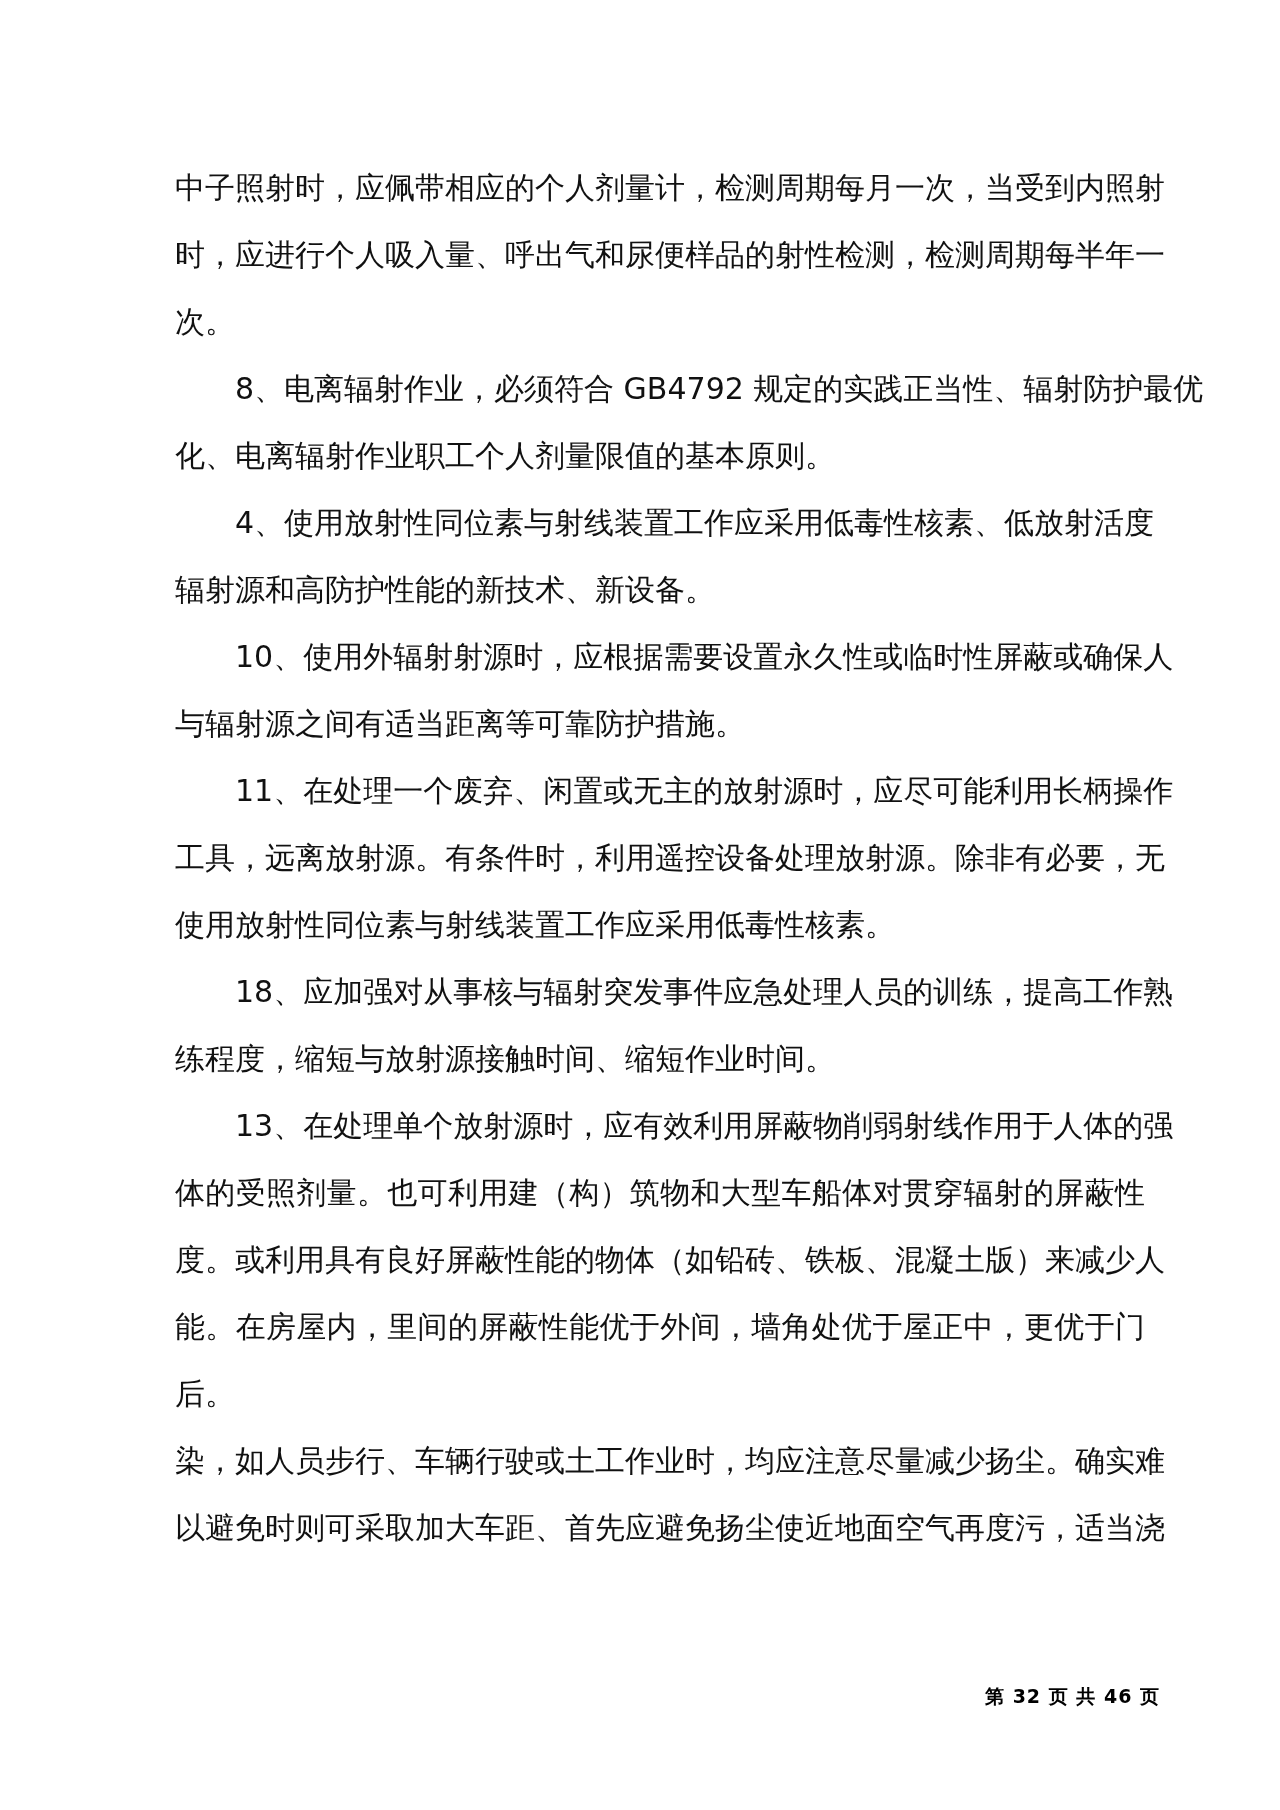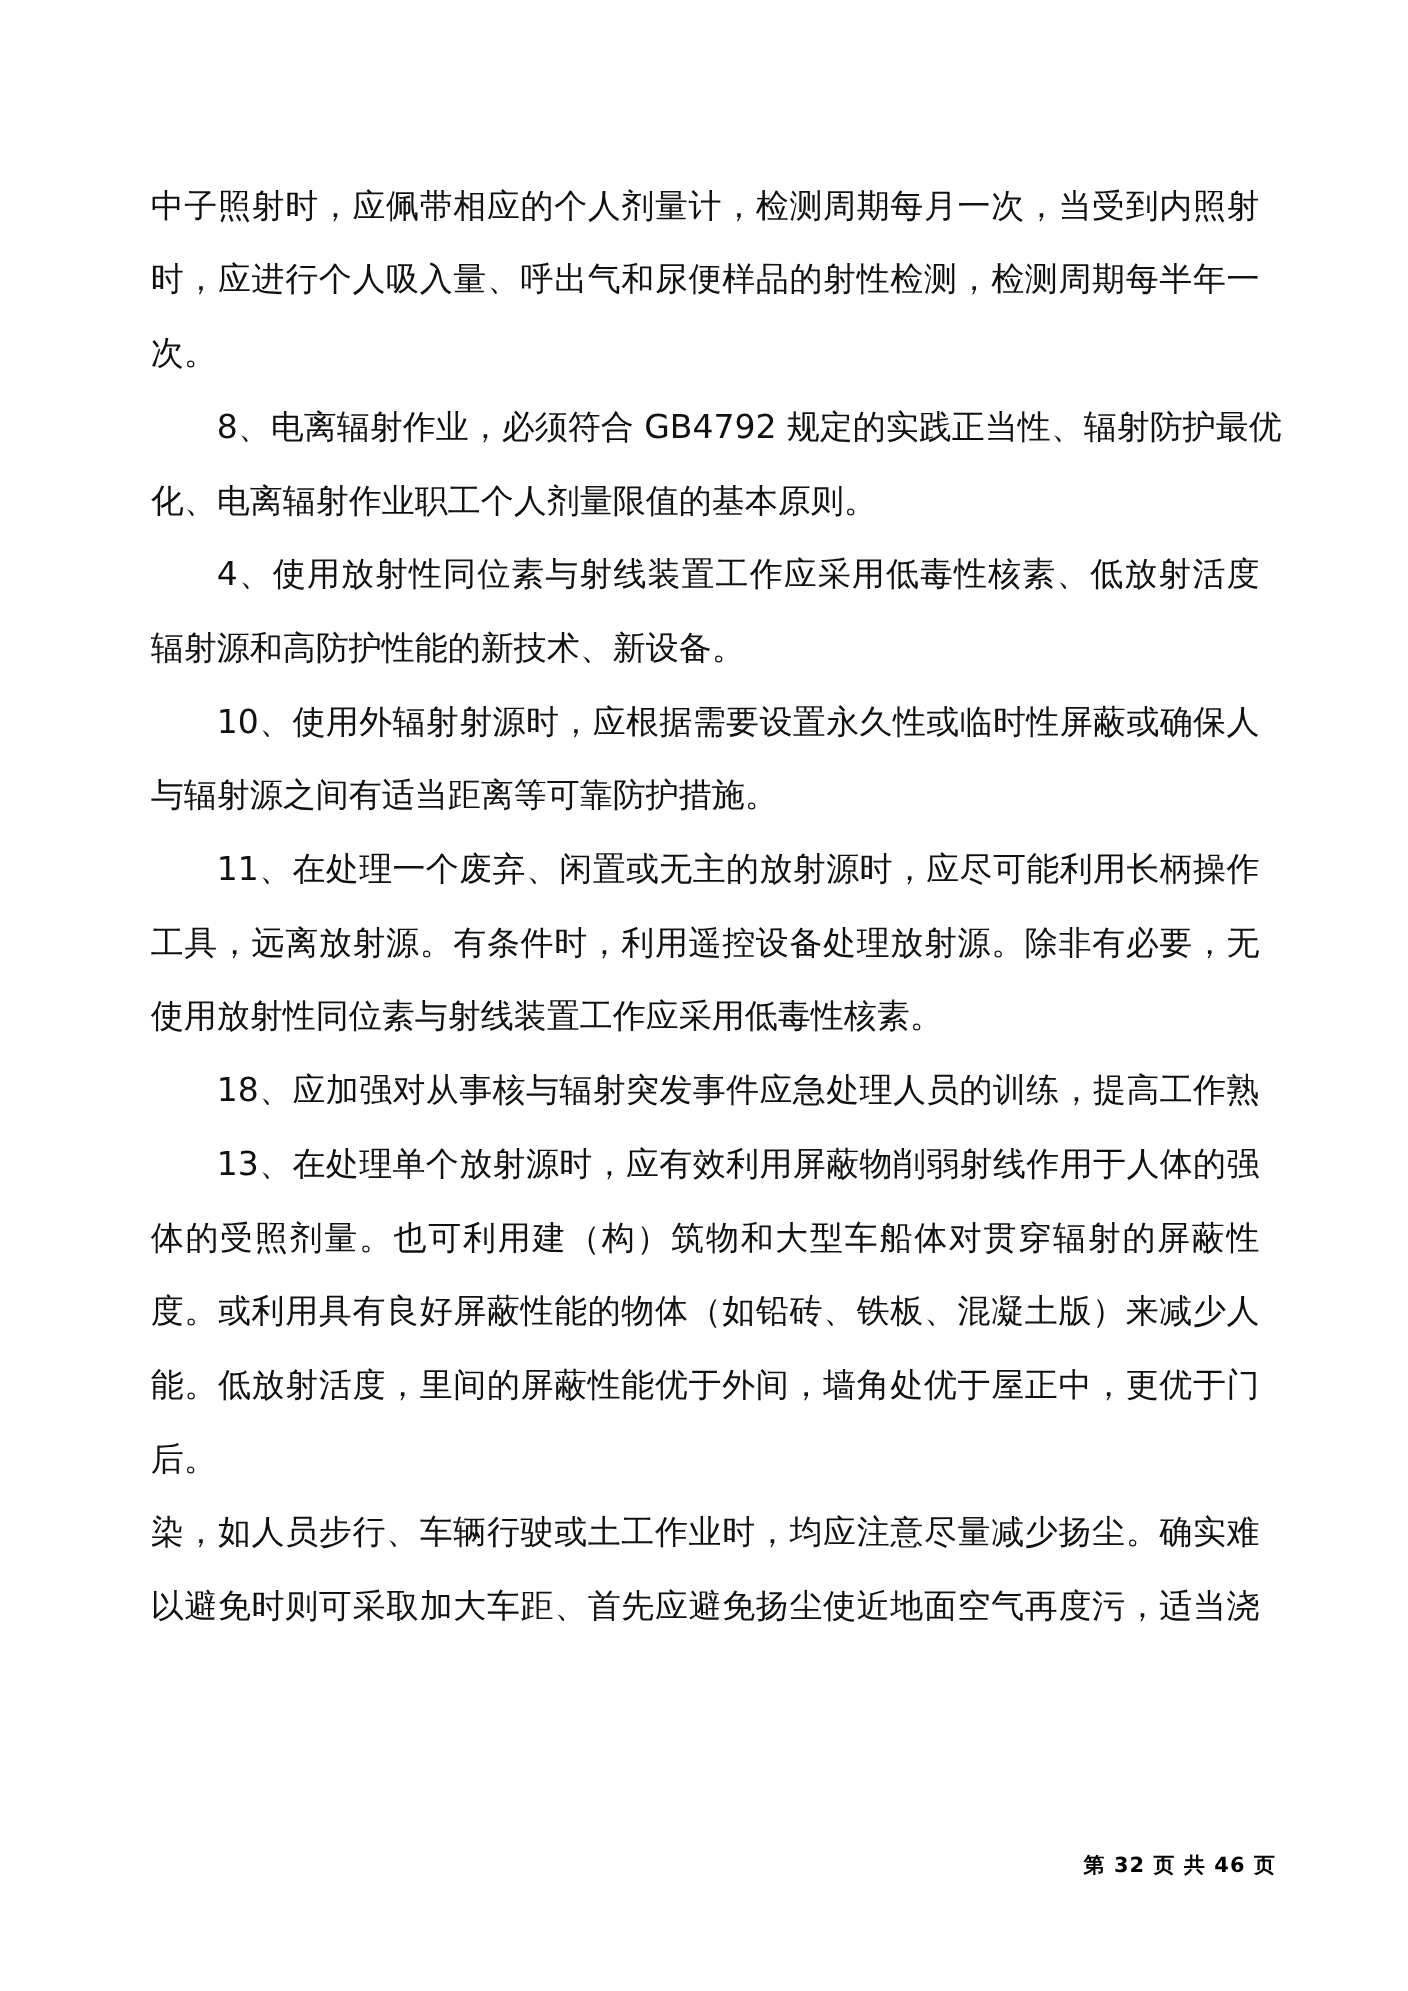--- a/index.html
+++ b/index.html
@@ -22,20 +22,21 @@
     top: 154px;
     width: 1008px;
     font-size: 30px;
     color: #111111;
   }
   .line {
     height: 67px;
     line-height: 67px;
     white-space: nowrap;
     text-align: left;
+    margin-left: 38px;
   }
   .line.fill {
     text-align: justify;
     text-align-last: justify;
   }
   .line.indent {
     padding-left: 60px;
   }
   .footer {
     position: absolute;
@@ -62,24 +63,25 @@
       <div class="line indent fill">8、电离辐射作业，必须符合 GB4792 规定的实践正当性、辐射防护最优</div>
       <div class="line">化、电离辐射作业职工个人剂量限值的基本原则。</div>
       <div class="line indent fill">4、使用放射性同位素与射线装置工作应采用低毒性核素、低放射活度</div>
       <div class="line">辐射源和高防护性能的新技术、新设备。</div>
       <div class="line indent fill">10、使用外辐射射源时，应根据需要设置永久性或临时性屏蔽或确保人</div>
       <div class="line">与辐射源之间有适当距离等可靠防护措施。</div>
       <div class="line indent fill">11、在处理一个废弃、闲置或无主的放射源时，应尽可能利用长柄操作</div>
       <div class="line fill">工具，远离放射源。有条件时，利用遥控设备处理放射源。除非有必要，无</div>
       <div class="line">使用放射性同位素与射线装置工作应采用低毒性核素。</div>
       <div class="line indent fill">18、应加强对从事核与辐射突发事件应急处理人员的训练，提高工作熟</div>
+      <div class="line">练程度，缩短与放射源接触时间、缩短作业时间。</div>
       <div class="line indent fill">13、在处理单个放射源时，应有效利用屏蔽物削弱射线作用于人体的强</div>
       <div class="line fill">体的受照剂量。也可利用建（构）筑物和大型车船体对贯穿辐射的屏蔽性</div>
       <div class="line fill">度。或利用具有良好屏蔽性能的物体（如铅砖、铁板、混凝土版）来减少人</div>
-      <div class="line fill">能。低放射活度，里间的屏蔽性能优于外间，墙角处优于屋正中，更优于门</div>
+      <div class="line fill">能。在房屋内，里间的屏蔽性能优于外间，墙角处优于屋正中，更优于门</div>
       <div class="line">后。</div>
       <div class="line fill">染，如人员步行、车辆行驶或土工作业时，均应注意尽量减少扬尘。确实难</div>
       <div class="line fill">以避免时则可采取加大车距、首先应避免扬尘使近地面空气再度污，适当浇</div>
     </div>
   <div class="footer">
     <span>第 32 页 共 46 页</span>
   </div>
 </div>
 
 </body></html>

